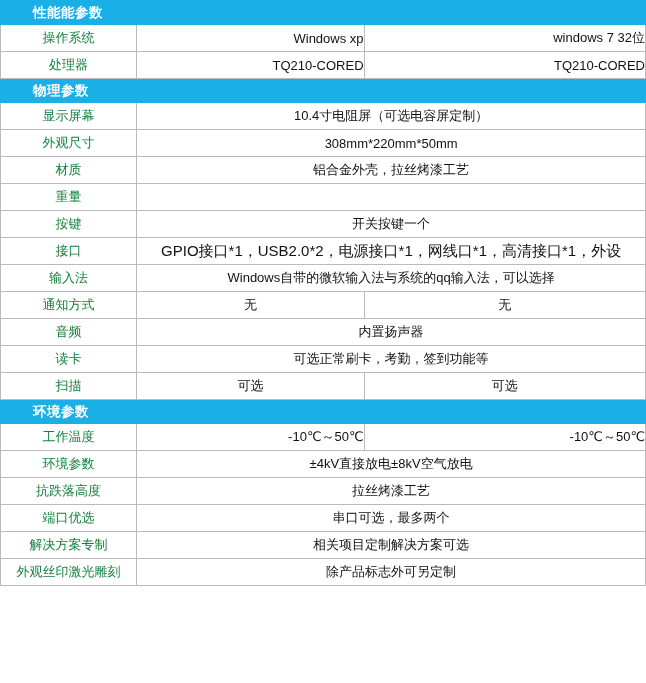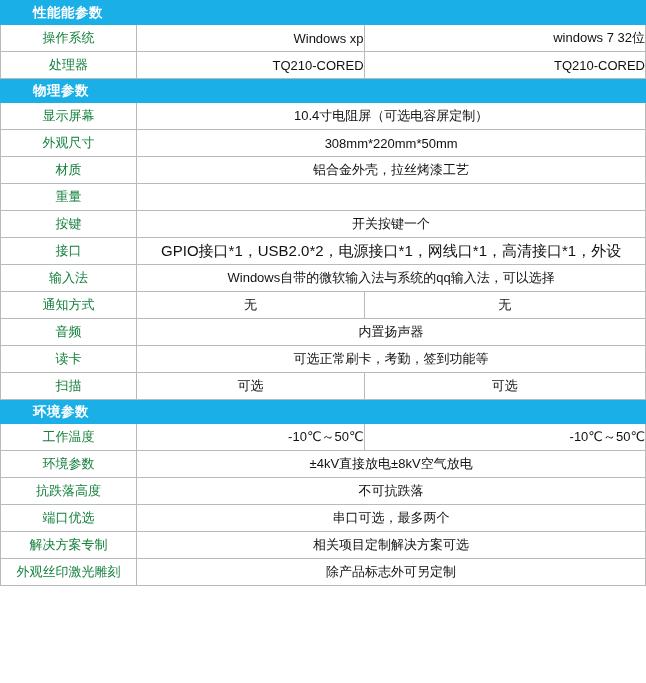--- a/index.html
+++ b/index.html
@@ -162,21 +162,21 @@
         <td class="label">工作温度</td>
         <td class="value center">-10℃～50℃</td>
         <td class="value center">-10℃～50℃</td>
       </tr>
       <tr class="row">
         <td class="label">环境参数</td>
         <td class="value" colspan="2">±4kV直接放电±8kV空气放电</td>
       </tr>
       <tr class="row">
         <td class="label">抗跌落高度</td>
-        <td class="value" colspan="2">不可抗跌落</td>
+        <td class="value" colspan="2">拉丝烤漆工艺</td>
       </tr>
       <tr class="row">
         <td class="label">端口优选</td>
         <td class="value" colspan="2">串口可选，最多两个</td>
       </tr>
       <tr class="row">
         <td class="label">解决方案专制</td>
         <td class="value" colspan="2">相关项目定制解决方案可选</td>
       </tr>
       <tr class="row">

